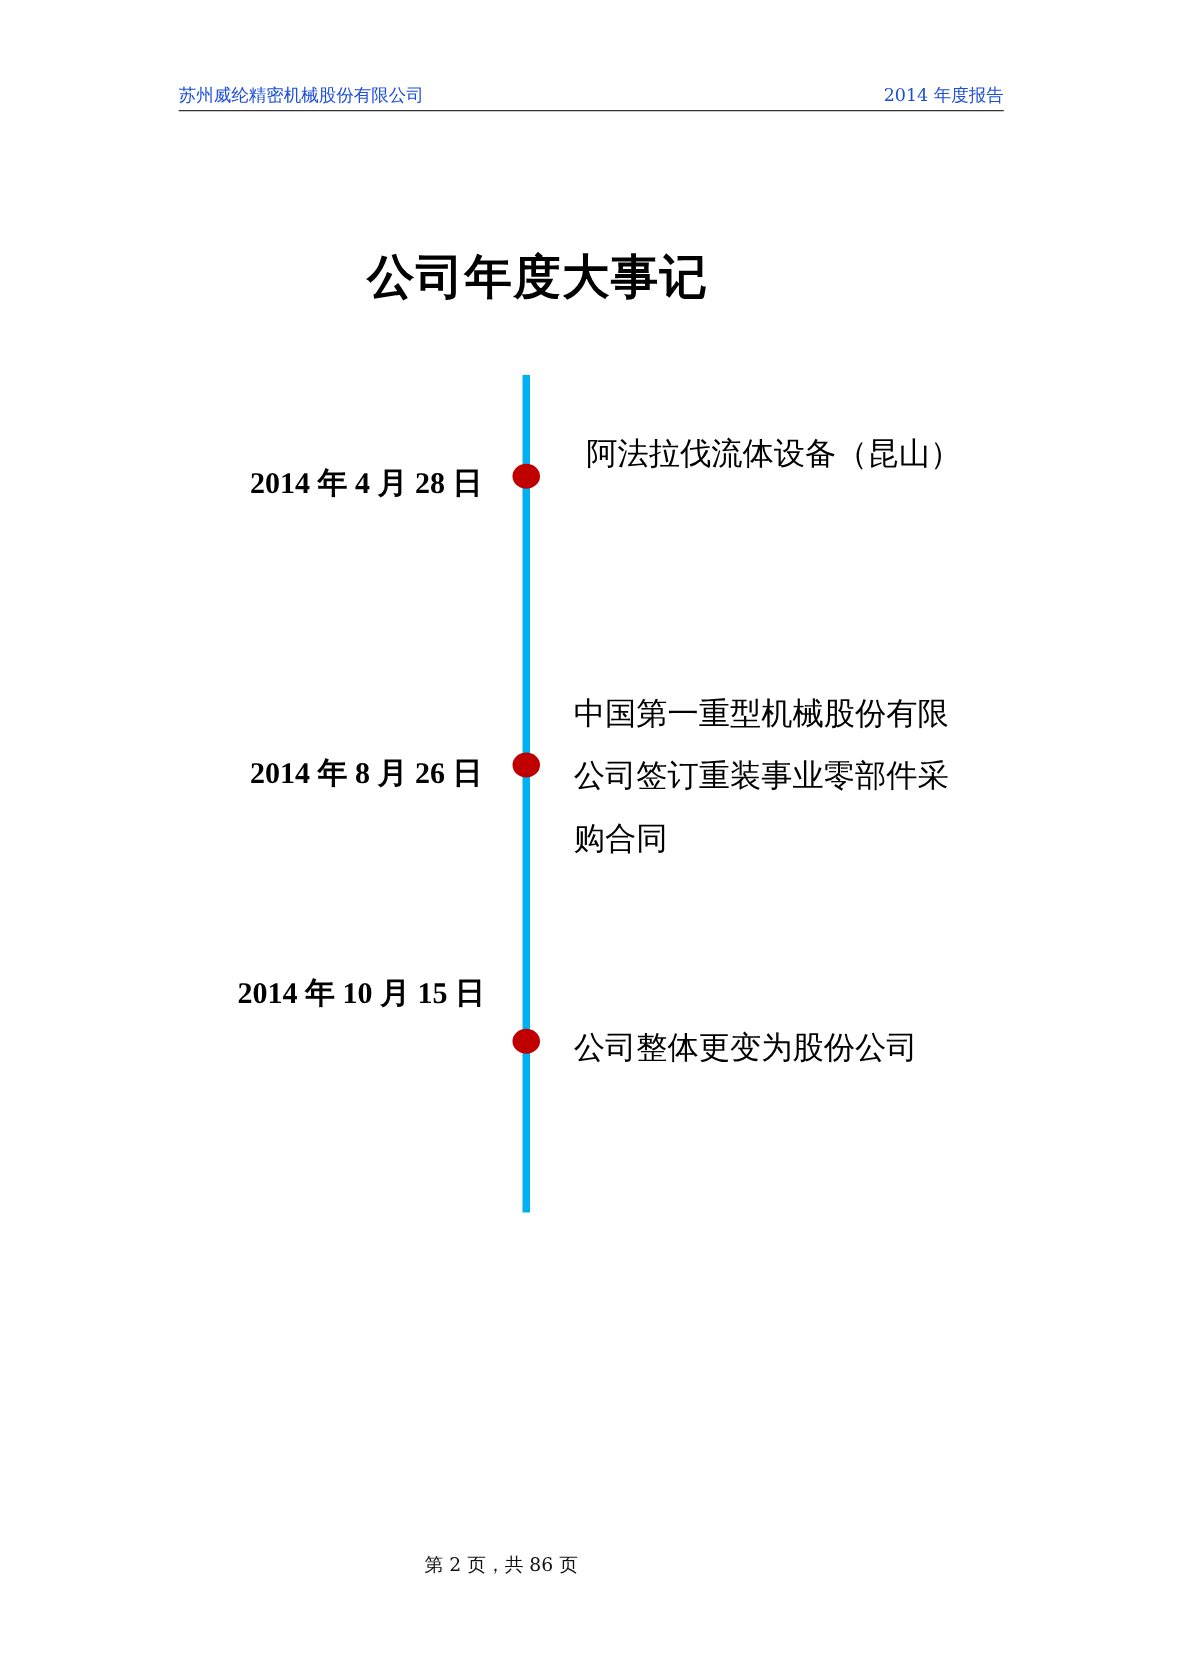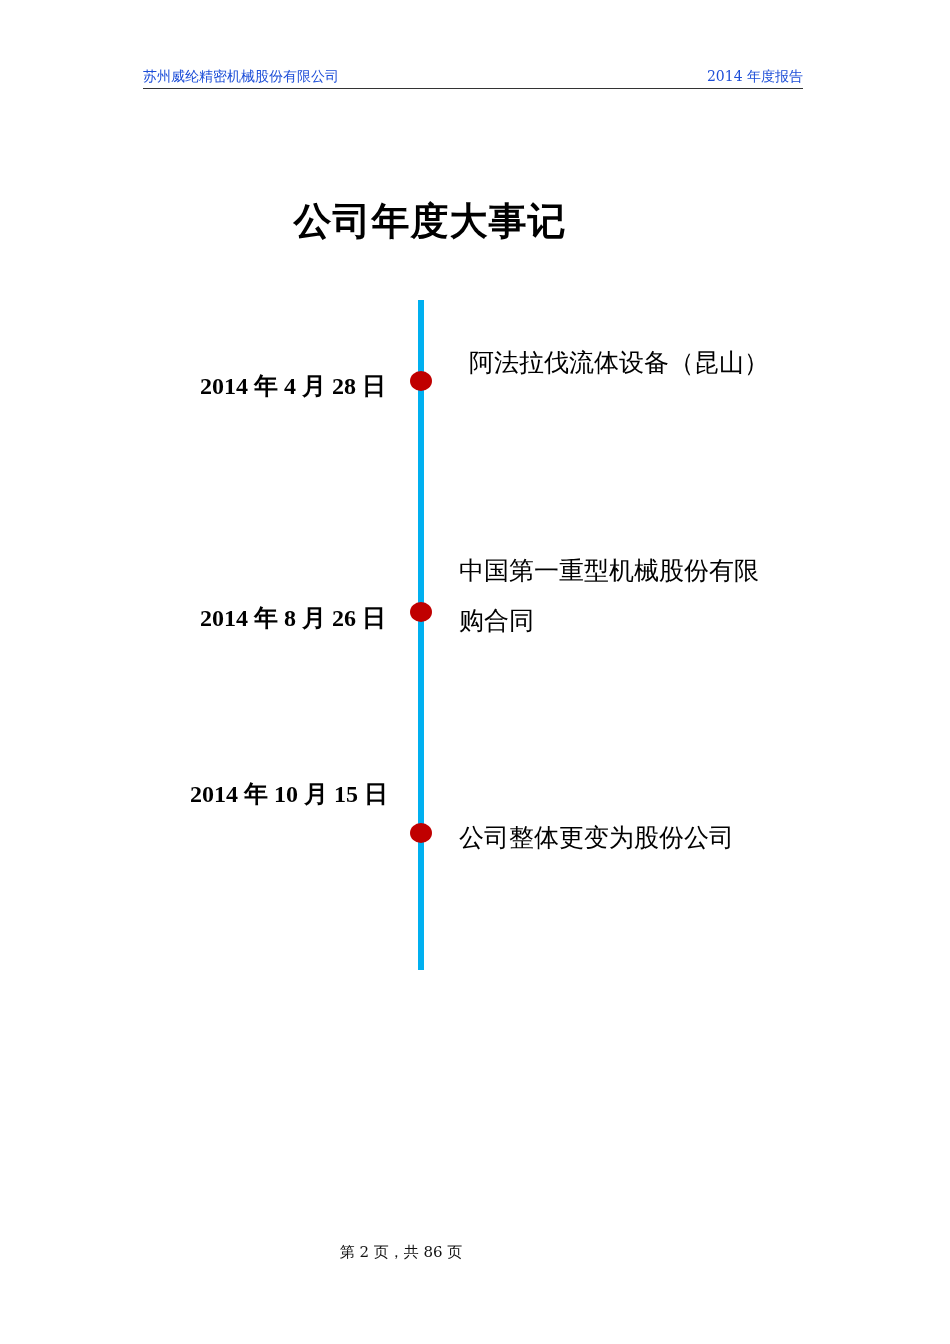--- a/index.html
+++ b/index.html
@@ -38,20 +38,21 @@
 <div class="dot" style="top: 371px; background: rgb(192, 0, 0);"></div>
 <div class="date" style="left:200px; top:370px;">2014 年 4 月 28 日</div>
 <div class="event" style="left:469px; top:338px;">
   <div>阿法拉伐流体设备（昆山）</div>
 </div>
 
 <div class="dot" style="top: 602px; background: rgb(192, 0, 0);"></div>
 <div class="date" style="left:200px; top:602px;">2014 年 8 月 26 日</div>
 <div class="event" style="left:459px; top:546px;">
   <div>中国第一重型机械股份有限</div>
+  <div>公司签订重装事业零部件采</div>
   <div>购合同</div>
 </div>
 
 <div class="dot" style="top: 823px; background: rgb(192, 0, 0);"></div>
 <div class="date" style="left:190px; top:778px;">2014 年 10 月 15 日</div>
 <div class="event" style="left:459px; top:813px;">
   <div>公司整体更变为股份公司</div>
 </div>
 
 <div class="footer">第 2 页，共 86 页</div>

